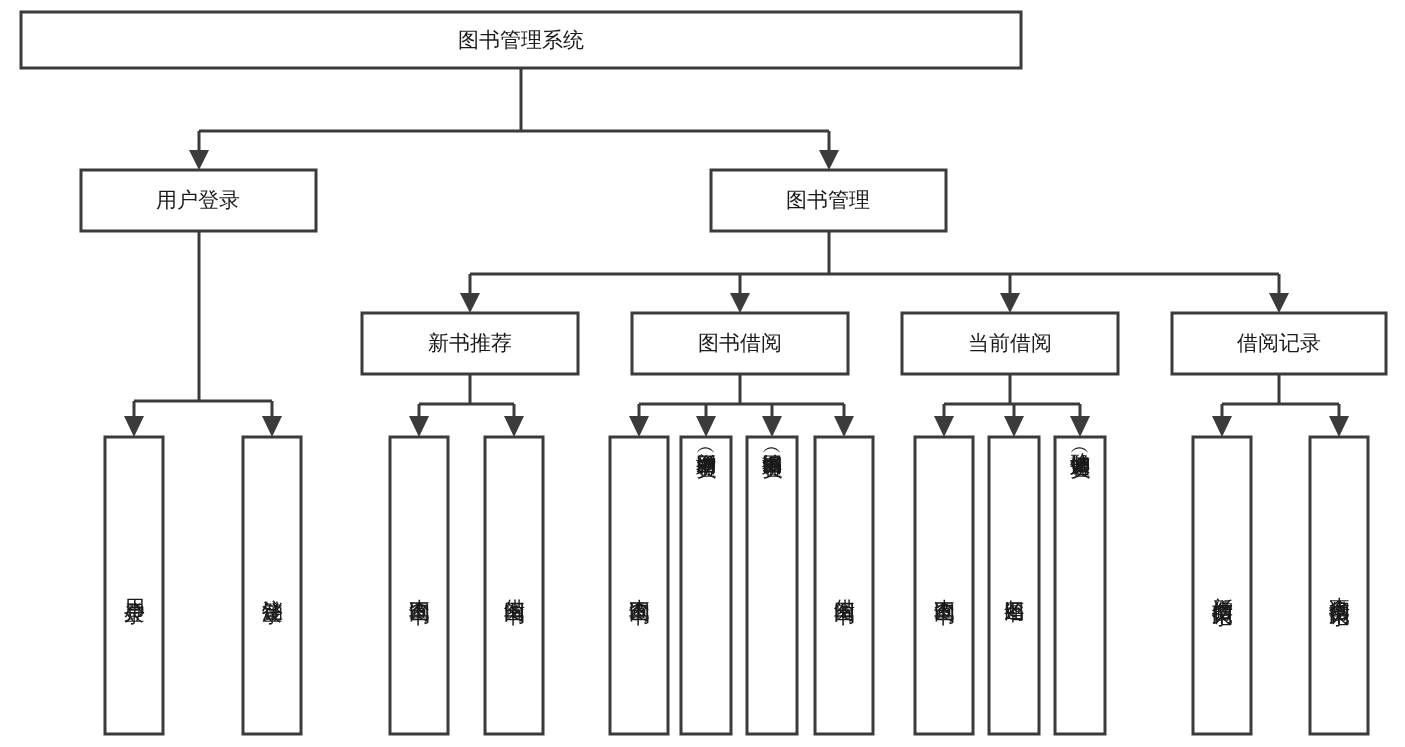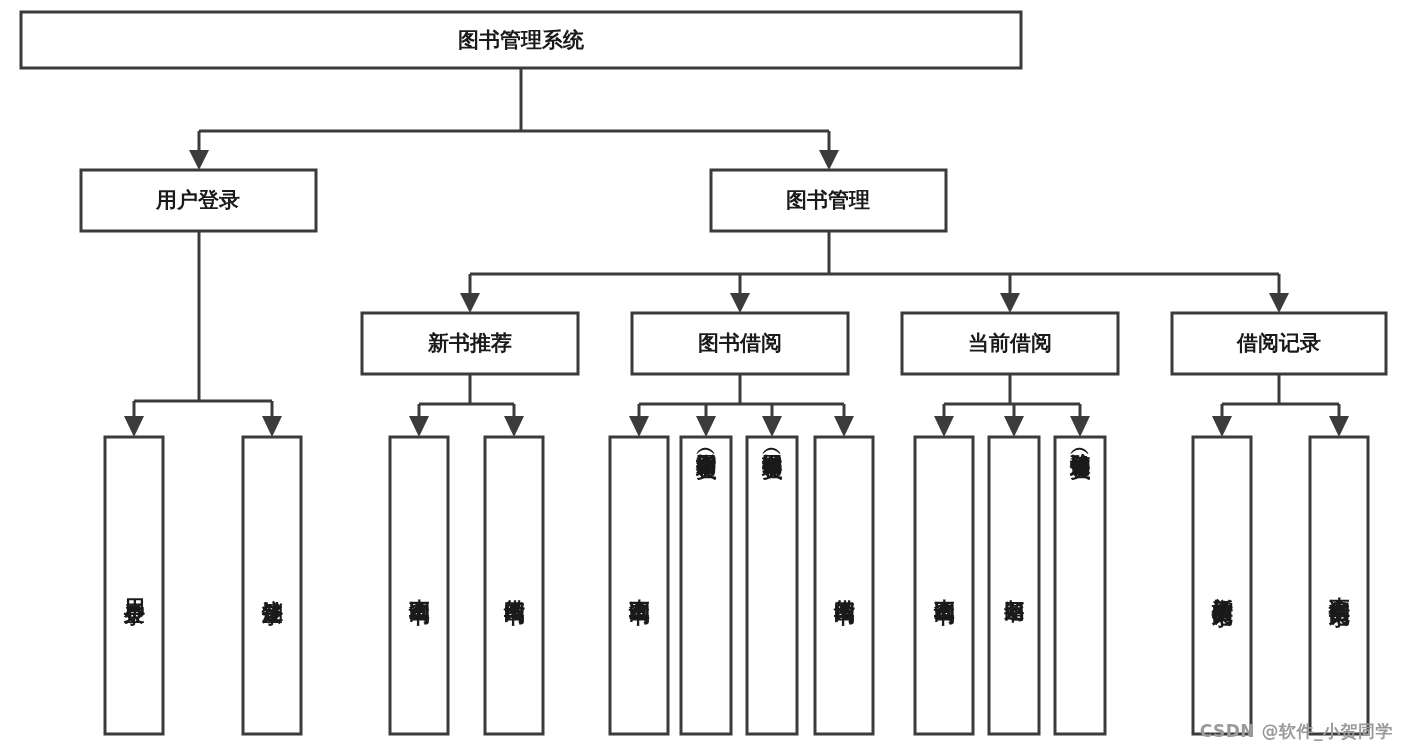--- a/index.html
+++ b/index.html
@@ -12,21 +12,20 @@
     width: 1405px;
     height: 747px;
     overflow: hidden;
     font-family: "DejaVu Sans", "Liberation Sans", sans-serif;
   }
   #diagram-root {
     position: relative;
     width: 1405px;
     height: 747px;
     background: #ffffff;
-    font-weight: bold;
   }
   svg.diagram-canvas {
     position: absolute;
     top: 0;
     left: 0;
     width: 1405px;
     height: 747px;
     display: block;
   }
   .node-box {
@@ -236,14 +235,13 @@
     <div class="leaf-label" style="font-size:20px; letter-spacing:1px;">确认归还（管理员）</div>
   </div>
 
   <div class="leaf-label-wrap" style="left:1193px; top:437px; width:58px; height:297px;">
     <div class="leaf-label">新增借阅记录</div>
   </div>
   <div class="leaf-label-wrap" style="left:1310px; top:437px; width:58px; height:297px;">
     <div class="leaf-label">查询借阅记录</div>
   </div>
 
-  <div class="watermark">CSDN @软件_小贺同学</div>
 </div>
 
 </body></html>

